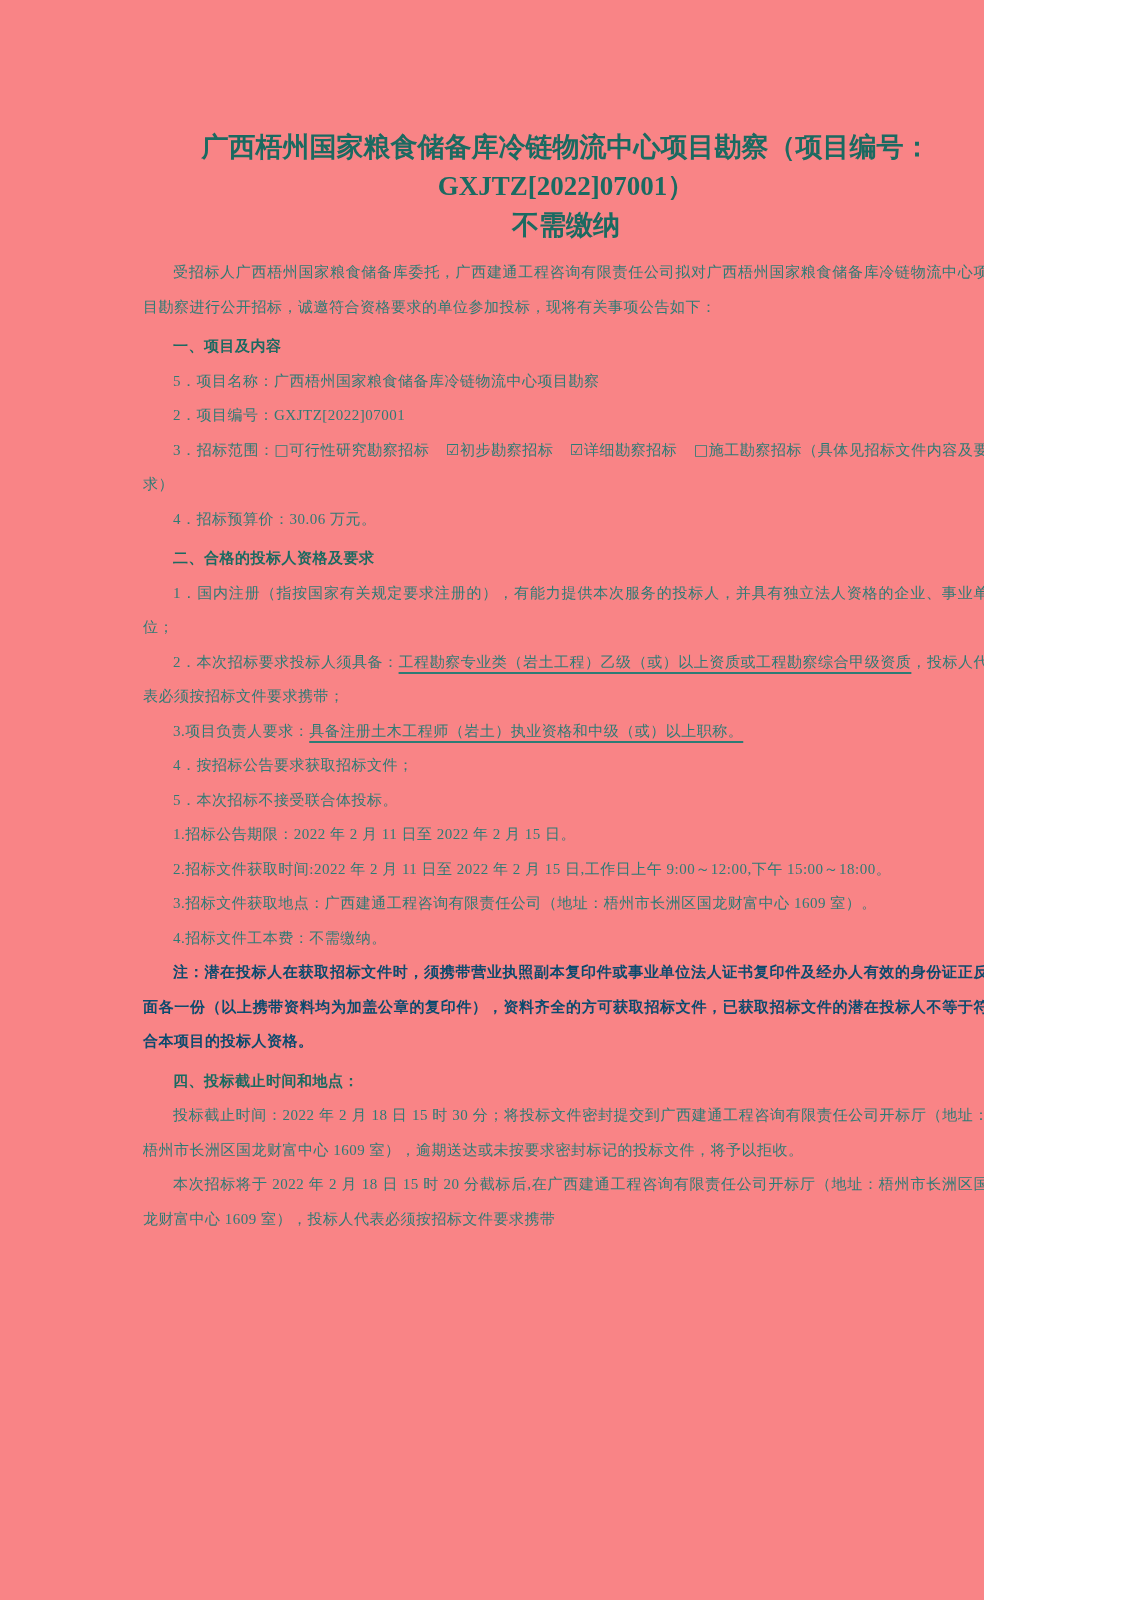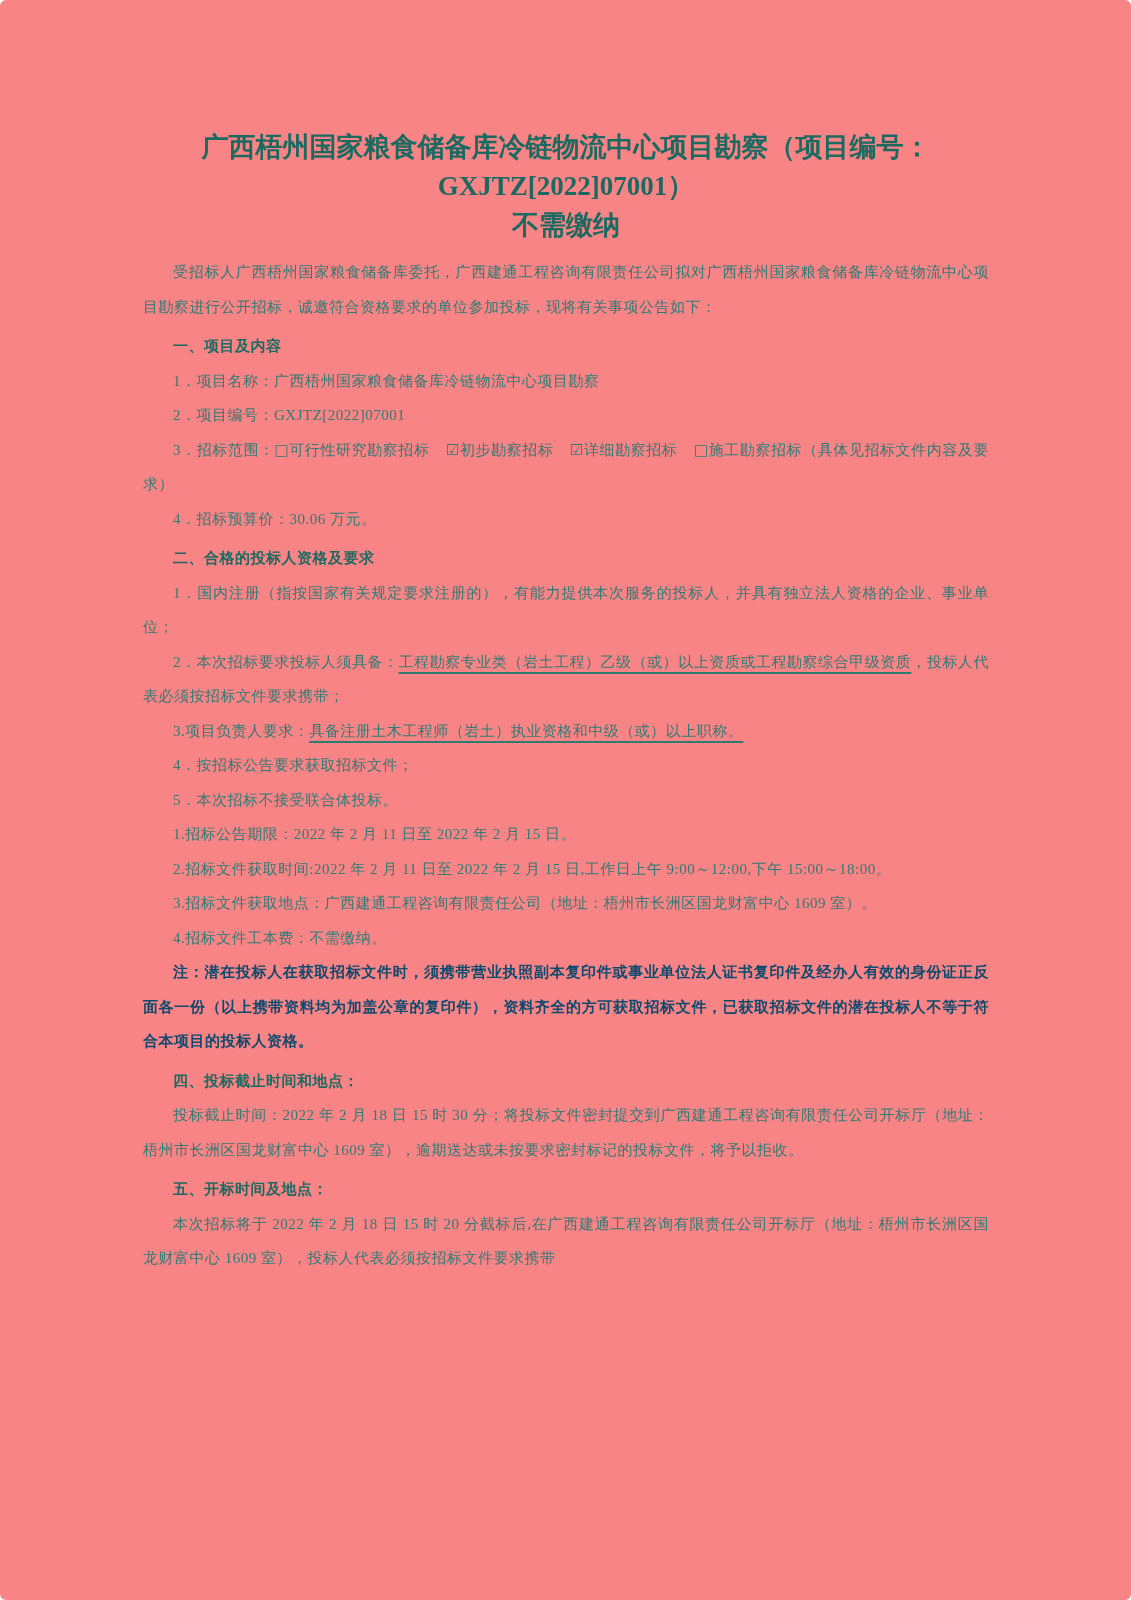--- a/index.html
+++ b/index.html
@@ -1,24 +1,23 @@
 <!DOCTYPE html>
 <html><head>
 <meta charset="utf-8">
 <style>
   html, body { margin: 0; padding: 0; }
   .page {
     position: relative;
-    width: 1131px;
+    width: 984px;
     height: 1600px;
     background: #f98486;
     font-family: "Liberation Serif", "DejaVu Serif", serif;
     color: #2e7b75;
     overflow: hidden;
-    border-radius: 6px;
   }
   .content {
     position: absolute;
     left: 143px;
     top: 128px;
     width: 846px;
   }
   .doc-title {
     text-align: center;
     font-weight: bold;
@@ -63,38 +62,37 @@
 
     <div class="doc-title">
       <div>广西梧州国家粮食储备库冷链物流中心项目勘察（项目编号：</div>
       <div>GXJTZ[2022]07001）</div>
       <div>不需缴纳</div>
     </div>
 
     <p class="line">受招标人广西梧州国家粮食储备库委托，广西建通工程咨询有限责任公司拟对广西梧州国家粮食储备库冷链物流中心项目勘察进行公开招标，诚邀符合资格要求的单位参加投标，现将有关事项公告如下：</p>
 
     <p class="line heading">一、项目及内容</p>
-    <p class="line">1．项目名称：广西梧州国家粮食储备库冷链物流中心项目勘察</p>
+    <p class="line">5．项目名称：广西梧州国家粮食储备库冷链物流中心项目勘察</p>
     <p class="line">2．项目编号：GXJTZ[2022]07001</p>
     <p class="line"><span>3．招标范围：</span><span class="checkbox-option"><span class="checkbox-glyph">□</span><span>可行性研究勘察招标</span></span><span class="checkbox-option"><span class="checkbox-glyph">☑</span><span>初步勘察招标</span></span><span class="checkbox-option"><span class="checkbox-glyph">☑</span><span>详细勘察招标</span></span><span class="checkbox-option"><span class="checkbox-glyph">□</span><span>施工勘察招标</span></span><span>（具体见招标文件内容及要求）</span></p>
     <p class="line">4．招标预算价：30.06 万元。</p>
 
     <p class="line heading">二、合格的投标人资格及要求</p>
     <p class="line">1．国内注册（指按国家有关规定要求注册的），有能力提供本次服务的投标人，并具有独立法人资格的企业、事业单位；</p>
     <p class="line"><span>2．本次招标要求投标人须具备：</span><span class="u">工程勘察专业类（岩土工程）乙级（或）以上资质或工程勘察综合甲级资质</span><span>，投标人代表必须按招标文件要求携带；</span></p>
     <p class="line"><span>3.项目负责人要求：</span><span class="u">具备注册土木工程师（岩土）执业资格和中级（或）以上职称。</span></p>
     <p class="line">4．按招标公告要求获取招标文件；</p>
     <p class="line">5．本次招标不接受联合体投标。</p>
 
     <p class="line">1.招标公告期限：2022 年 2 月 11 日至 2022 年 2 月 15 日。</p>
     <p class="line">2.招标文件获取时间:2022 年 2 月 11 日至 2022 年 2 月 15 日,工作日上午 9:00～12:00,下午 15:00～18:00。</p>
     <p class="line">3.招标文件获取地点：广西建通工程咨询有限责任公司（地址：梧州市长洲区国龙财富中心 1609 室）。</p>
     <p class="line">4.招标文件工本费：不需缴纳。</p>
     <p class="line note">注：潜在投标人在获取招标文件时，须携带营业执照副本复印件或事业单位法人证书复印件及经办人有效的身份证正反面各一份（以上携带资料均为加盖公章的复印件），资料齐全的方可获取招标文件，已获取招标文件的潜在投标人不等于符合本项目的投标人资格。</p>
 
     <p class="line heading">四、投标截止时间和地点：</p>
     <p class="line">投标截止时间：2022 年 2 月 18 日 15 时 30 分；将投标文件密封提交到广西建通工程咨询有限责任公司开标厅（地址：梧州市长洲区国龙财富中心 1609 室），逾期送达或未按要求密封标记的投标文件，将予以拒收。</p>
 
-    <p class="line heading">五、开标时间及地点：</p>
     <p class="line">本次招标将于 2022 年 2 月 18 日 15 时 20 分截标后,在广西建通工程咨询有限责任公司开标厅（地址：梧州市长洲区国龙财富中心 1609 室），投标人代表必须按招标文件要求携带</p>
 
   </div>
 </div>
 
 </body></html>

